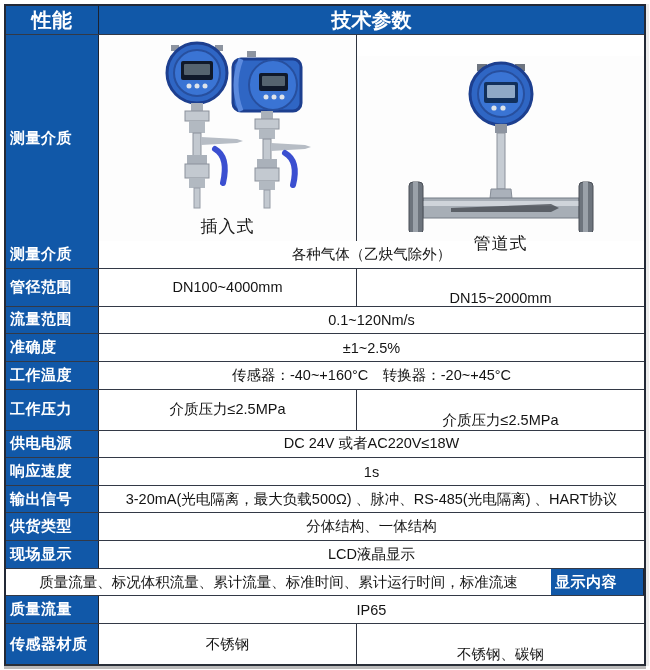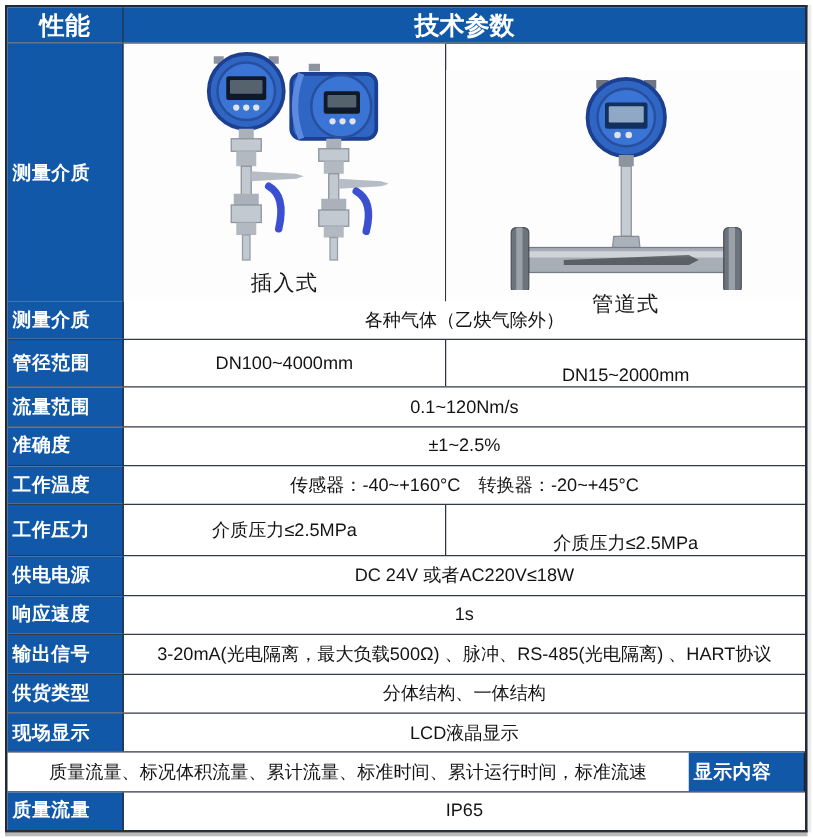--- a/index.html
+++ b/index.html
@@ -183,14 +183,19 @@
         <div class="cell value span">LCD液晶显示</div>
       </div>
       <div class="row">
         <div class="cell value span">质量流量、标况体积流量、累计流量、标准时间、累计运行时间，标准流速</div>
         <div class="cell label">显示内容</div>
       </div>
       <div class="row">
         <div class="cell label">质量流量</div>
         <div class="cell value span">IP65</div>
       </div>
+      <div class="row">
+        <div class="cell label">传感器材质</div>
+        <div class="cell value sub-a">不锈钢</div>
+        <div class="cell value sub-b">不锈钢、碳钢</div>
+      </div>
     </div>
 </div>
 
 </body></html>

